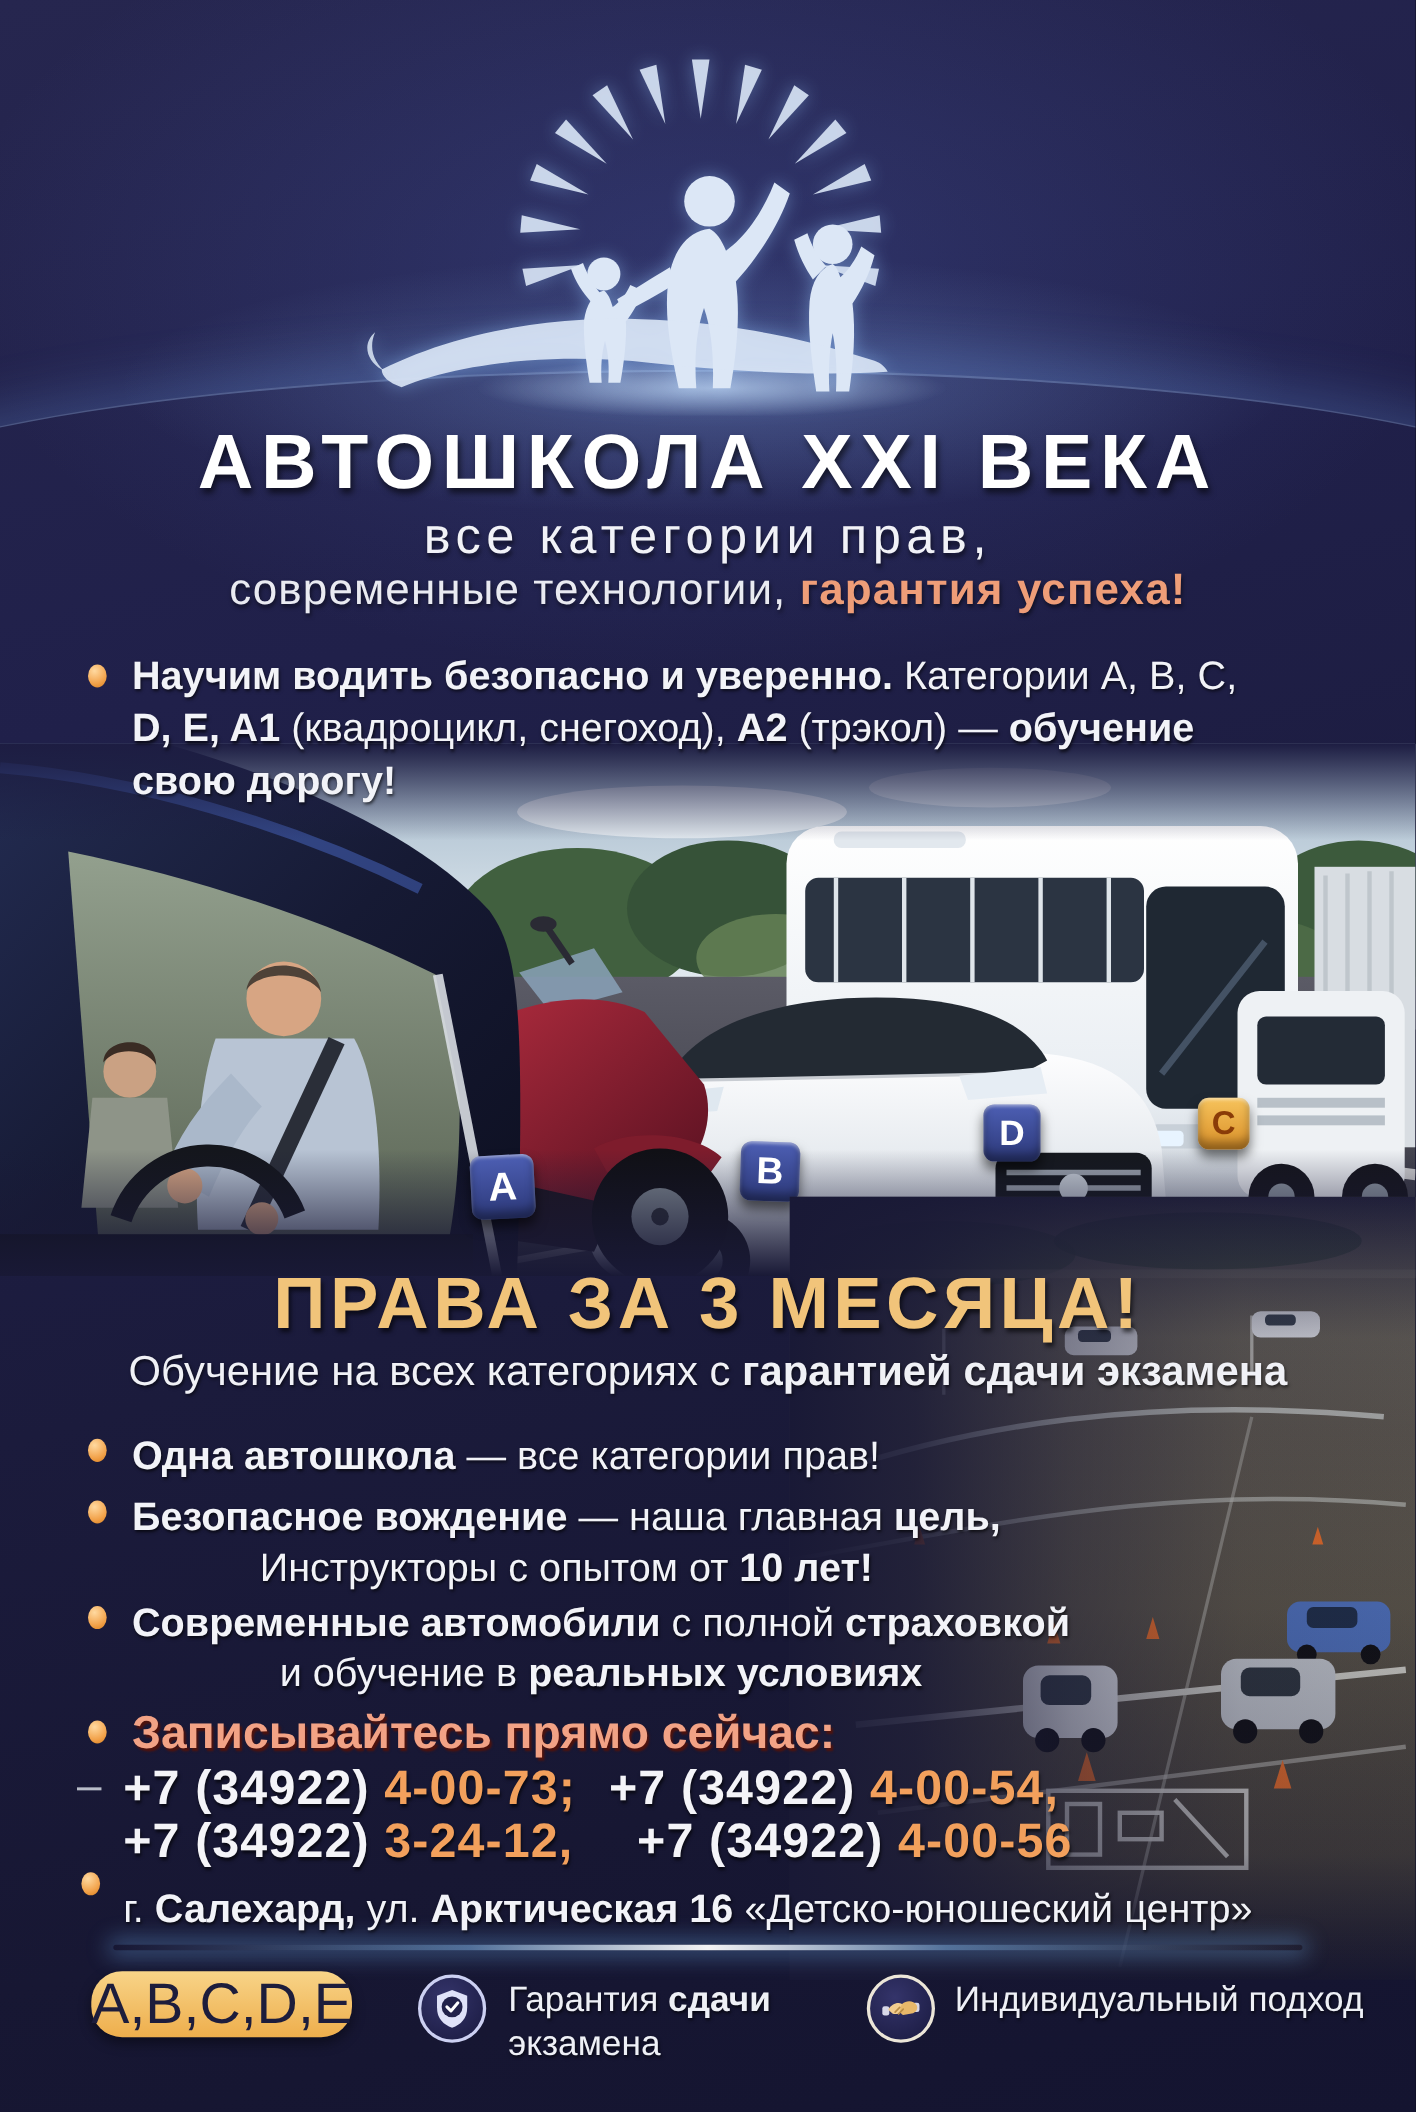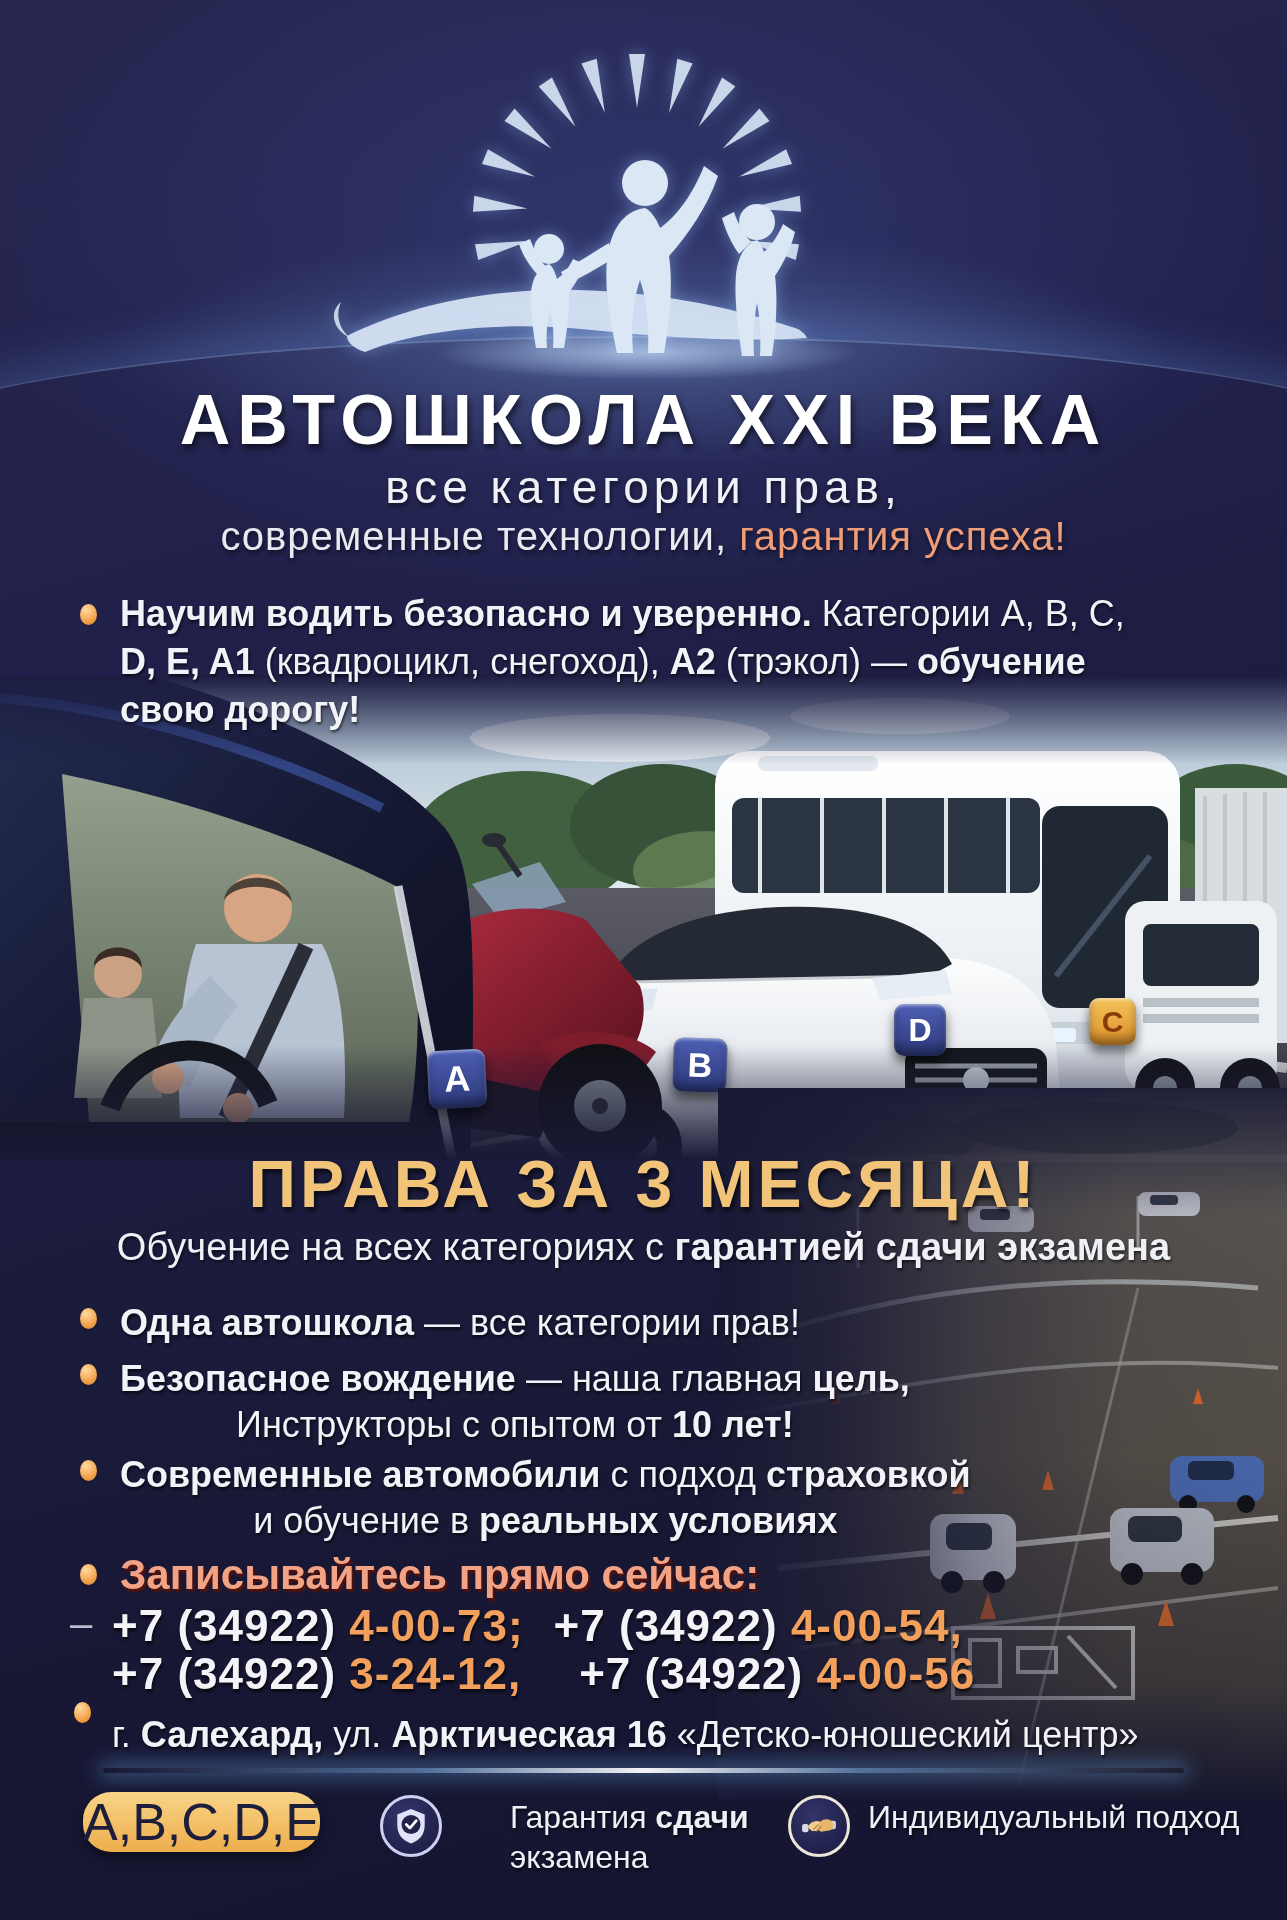--- a/index.html
+++ b/index.html
@@ -19,21 +19,21 @@
     box-shadow:0 -16px 46px rgba(120,175,255,.22);pointer-events:none;}
   
   .logo{position:absolute;left:317px;top:48px;width:640px;height:330px;
     filter:drop-shadow(0 0 8px rgba(150,200,255,.45));}
   
   .center{position:absolute;left:0;width:100%;text-align:center;}
   .title{top:380px;font-size:70px;font-weight:700;letter-spacing:7px;color:#ffffff;
     text-shadow:2px 4px 6px rgba(0,0,0,.6);text-align:center;}
   .subtitle{top:460px;font-size:46px;letter-spacing:5px;color:#f1f2f7;text-shadow:1px 3px 4px rgba(0,0,0,.55);}
   .tagline{top:514px;font-size:40px;letter-spacing:1px;color:#e9eaf1;text-shadow:1px 3px 4px rgba(0,0,0,.55);}
-  .hl-salmon{color:#ee9d78;font-weight:400;}
+  .hl-salmon{color:#ee9d78;font-weight:700;}
   .b{font-weight:700;}
   
   .intro{position:absolute;left:120px;top:590px;width:1110px;font-size:36px;line-height:48px;
     text-shadow:1px 2px 3px rgba(0,0,0,.65);z-index:3;}
   .dot{position:absolute;width:17px;height:21px;border-radius:50%;
     background:radial-gradient(circle at 35% 28%,#ffd9a0,#f2a24a 62%,#d97f1e);}
   .intro-dot{left:80px;top:604px;z-index:3;}
   
   .scene{position:absolute;left:0;top:676px;width:1287px;height:484px;z-index:1;}
   .scene svg{position:absolute;inset:0;}
@@ -82,21 +82,21 @@
   .pill{position:absolute;left:83px;top:1792px;width:237px;height:60px;border-radius:28px;
     background:linear-gradient(180deg,#f8d488,#eeae4c);display:flex;align-items:center;justify-content:center;
     font-size:52px;font-weight:400;color:#1d1d3c;box-shadow:0 5px 12px rgba(0,0,0,.45);z-index:3;}
   .badge-circle{position:absolute;width:62px;height:62px;border-radius:50%;top:1795px;
     display:flex;align-items:center;justify-content:center;z-index:3;
     background:radial-gradient(circle at 40% 32%,#34346a,#20204a 75%);}
   .badge-circle.guarantee{left:380px;border:3px solid #ccd0f2;}
   .badge-circle.individual{left:788px;border:3px solid #ece6d8;}
   .badge-text{position:absolute;top:1797px;font-size:32px;line-height:40px;color:#eef0f6;
     text-shadow:1px 2px 3px rgba(0,0,0,.7);z-index:3;}
-  .badge-text.t1{left:462px;margin-left:48px;}
+  .badge-text.t1{left:462px;}
   .badge-text.t2{left:868px;}
 </style>
 </head>
 <body>
 
 <div class="poster">
 
   <div class="horizon"></div>
 
   <svg class="logo" viewBox="0 0 640 330" aria-hidden="true">
@@ -346,21 +346,21 @@
     <span class="dot"></span>
     <span class="b">Одна автошкола</span><span> — все категории прав!</span>
   </div>
   <div class="row" style="top:1356px;">
     <span class="dot"></span>
     <div><span class="b">Безопасное вождение</span><span> — наша главная </span><span class="b">цель,</span></div>
     <div><span>Инструкторы с опытом от </span><span class="b">10 лет!</span></div>
   </div>
   <div class="row" style="top:1452px;">
     <span class="dot"></span>
-    <div><span class="b">Современные автомобили</span><span> с подход </span><span class="b">страховкой</span></div>
+    <div><span class="b">Современные автомобили</span><span> с полной </span><span class="b">страховкой</span></div>
     <div><span>и обучение в </span><span class="b">реальных условиях</span></div>
   </div>
   <div class="row cta" style="top:1552px;">
     <span class="dot" style="top:12px;"></span>
     <span>Записывайтесь прямо сейчас:</span>
   </div>
 
   <div class="phone-dash">–</div>
   <div class="phone-line" style="top:1601px;">
     <span>+7 (34922) </span><span class="num">4-00-73;</span><span class="gap1">+7 (34922) </span><span class="num">4-00-54,</span>

